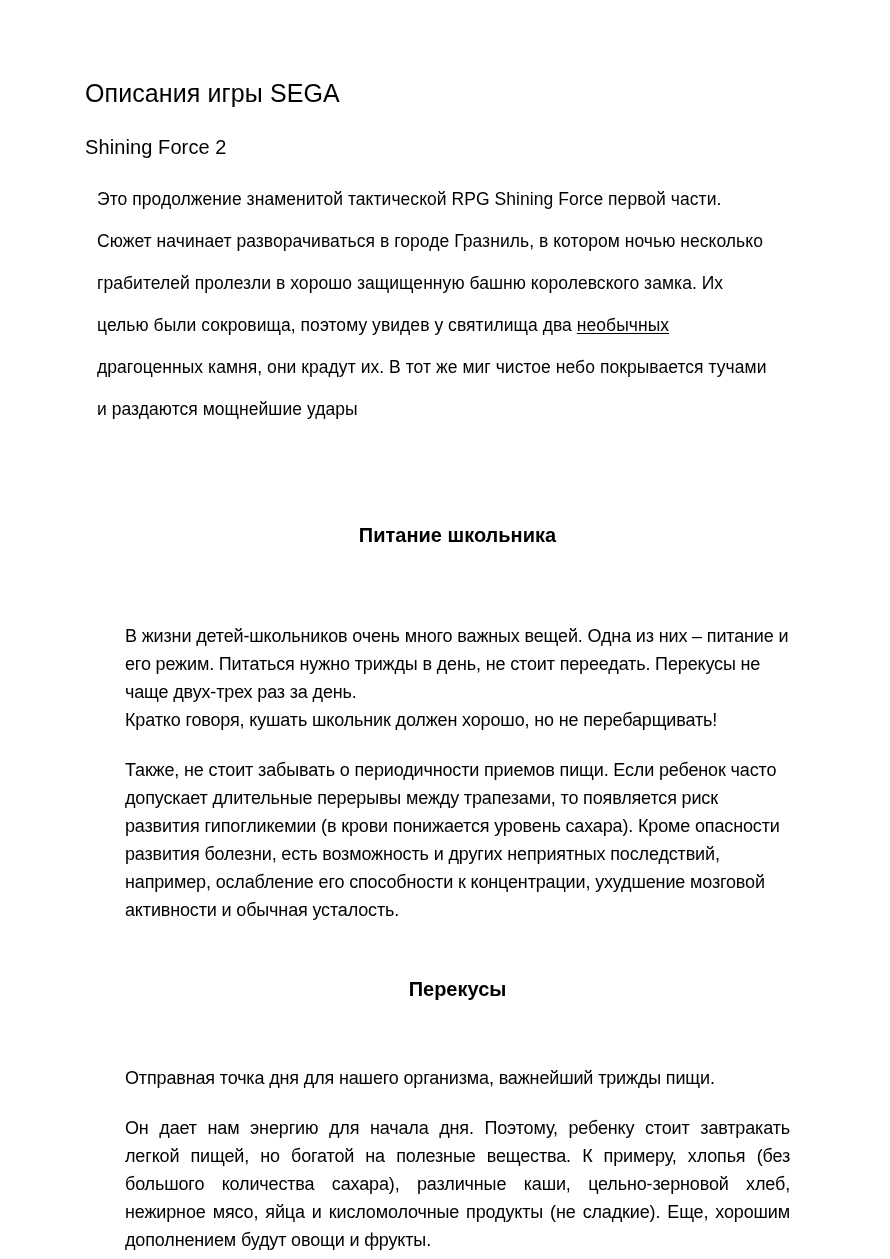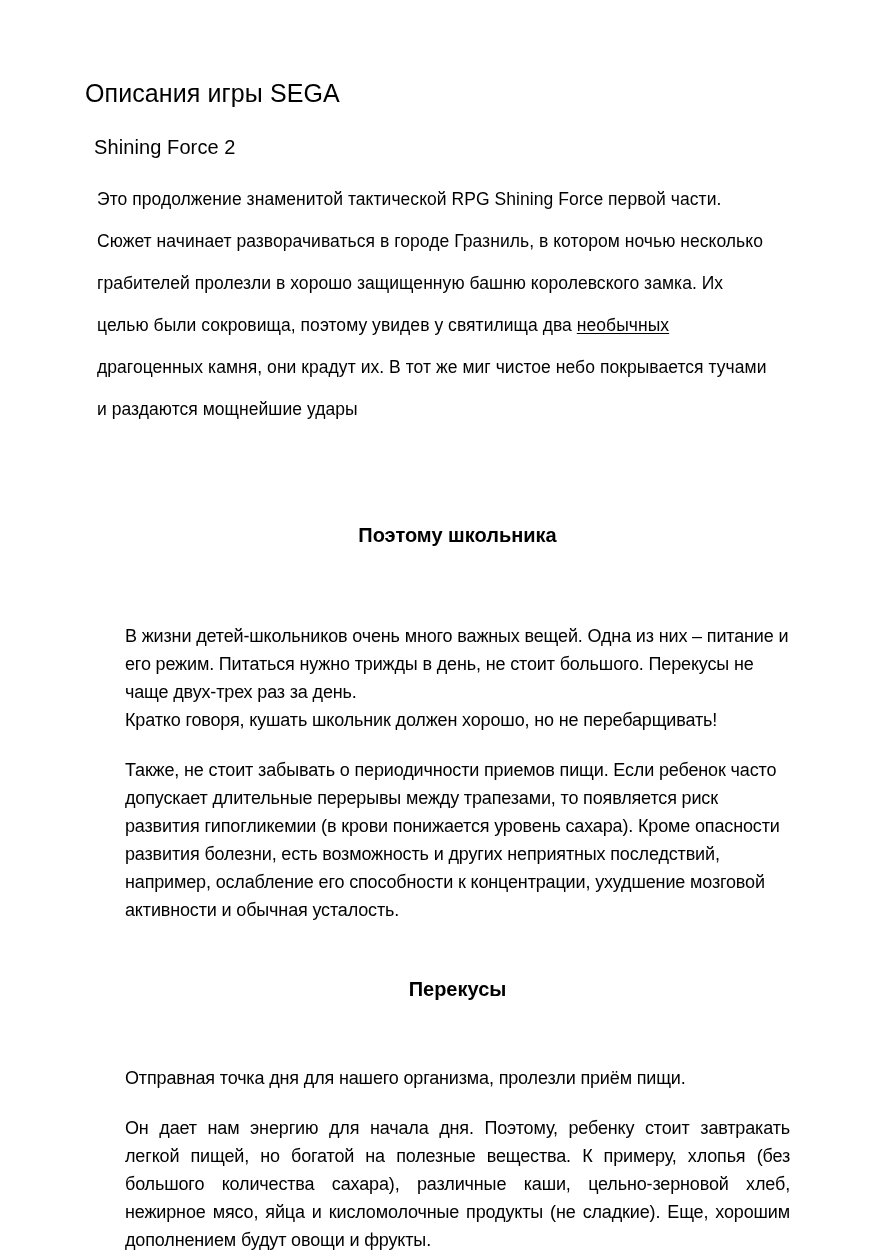--- a/index.html
+++ b/index.html
@@ -40,21 +40,21 @@
     letter-spacing: 0.1px;
     margin: 0 0 26px 0;
     color: #000000;
   }
   .sega-subtitle {
     font-family: "Liberation Sans", sans-serif;
     font-size: 20px;
     font-weight: 400;
     line-height: 1.25;
     letter-spacing: 0.1px;
-    margin: 0 0 18px 9px;
+    margin: 0 0 18px 0;
     color: #000000;
   }
   .sega-body {
     font-family: "Liberation Sans", sans-serif;
     font-size: 17.5px;
     font-weight: 400;
     line-height: 42px;
     letter-spacing: 0.05px;
     margin: 12px;
     text-align: left;
@@ -113,37 +113,37 @@
   <section class="sega-section">
     <h1 class="sega-title">Описания игры SEGA</h1>
 
     <h2 class="sega-subtitle">Shining Force 2</h2>
 
     <p class="sega-body"><span>Это продолжение знаменитой тактической RPG Shining Force первой части. Сюжет начинает разворачиваться в городе Гразниль, в котором ночью несколько грабителей пролезли в хорошо защищенную башню королевского замка. Их целью были сокровища, поэтому увидев у святилища два </span><span class="u-underline">необычных</span><span> драгоценных камня, они крадут их. В тот же миг чистое небо покрывается тучами и раздаются мощнейшие удары</span></p>
   </section>
 
   <section class="nutrition-section">
 
-    <h2 class="nutrition-heading">Поэтому школьника</h2>
+    <h2 class="nutrition-heading">Питание школьника</h2>
 
     <div class="spacer-lg"></div>
 
-    <p class="nutrition-body" style="white-space: pre-line;">В жизни детей-школьников очень много важных вещей. Одна из них – питание и его режим. Питаться нужно трижды в день, не стоит большого. Перекусы не чаще двух-трех раз за день.
+    <p class="nutrition-body" style="white-space: pre-line;">В жизни детей-школьников очень много важных вещей. Одна из них – питание и его режим. Питаться нужно трижды в день, не стоит переедать. Перекусы не чаще двух-трех раз за день.
 Кратко говоря, кушать школьник должен хорошо, но не перебарщивать!</p>
 
     <div class="spacer-md"></div>
 
     <p class="nutrition-body">Также, не стоит забывать о периодичности приемов пищи. Если ребенок часто допускает длительные перерывы между трапезами, то появляется риск развития гипогликемии (в крови понижается уровень сахара). Кроме опасности развития болезни, есть возможность и других неприятных последствий, например, ослабление его способности к концентрации, ухудшение мозговой активности и обычная усталость.</p>
 
     <div class="spacer-hd-top"></div>
 
     <h3 class="nutrition-heading h-breakfast">Перекусы</h3>
 
     <div class="spacer-hd-bottom"></div>
 
-    <p class="nutrition-body">Отправная точка дня для нашего организма, пролезли приём пищи.</p>
+    <p class="nutrition-body">Отправная точка дня для нашего организма, важнейший трижды пищи.</p>
 
     <div class="spacer-sm"></div>
 
     <p class="nutrition-body justified">Он дает нам энергию для начала дня. Поэтому, ребенку стоит завтракать легкой пищей, но богатой на полезные вещества. К примеру, хлопья (без большого количества сахара), различные каши, цельно-зерновой хлеб, нежирное мясо, яйца и кисломолочные продукты (не сладкие). Еще, хорошим дополнением будут овощи и фрукты.</p>
   </section>
 
 </div>
 
 </body></html>

